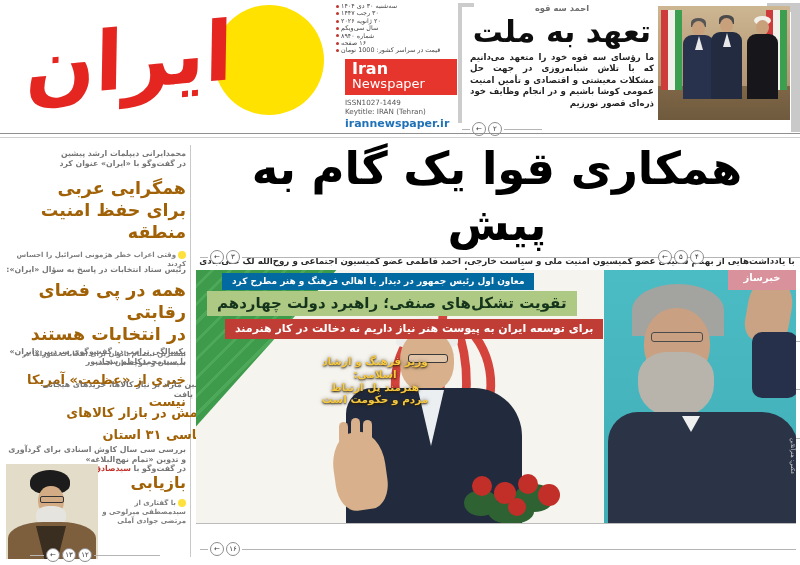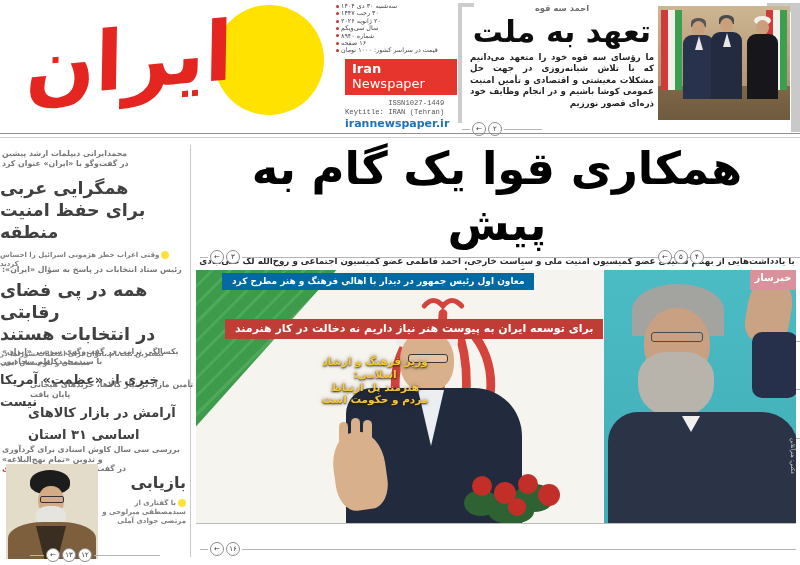--- a/index.html
+++ b/index.html
@@ -11,23 +11,23 @@
   
   .logo-circle{left:214px;top:5px;width:110px;height:110px;border-radius:50%;background:#ffe200;}
   .logo-text{left:0;top:4px;width:258px;height:120px;text-align:center;
     font-size:82px;line-height:112px;font-weight:bold;color:#e52520;
     transform:rotate(-5deg) skewX(-6deg);}
   .dateline{left:336px;top:3px;width:120px;direction:ltr;text-align:left;}
   .dl-item{font-size:6.4px;line-height:7.4px;color:#444;white-space:nowrap;}
   .dl-dot{display:inline-block;width:3px;height:3px;border-radius:50%;background:#c2342c;margin-right:2px;vertical-align:middle;}
   .brandbox{left:345px;top:59px;width:98px;height:30px;background:#e5352c;color:#fff;
     padding:3px 7px;direction:ltr;text-align:left;}
-  .brand1{font-size:13px;font-weight:bold;line-height:14px;}
+  .brand1{font-size:16px;font-weight:bold;line-height:14px;}
   .brand2{font-size:13px;line-height:15px;}
-  .issn{left:345px;top:99px;direction:ltr;text-align:right;font-size:7.2px;line-height:8.6px;color:#555;font-family:Liberation Mono, monospace;}
+  .issn{left:345px;top:99px;direction:ltr;text-align:left;font-size:7.2px;line-height:8.6px;color:#555;}
   .website{left:345px;top:117px;direction:ltr;text-align:left;font-size:11px;font-weight:bold;color:#1f72b8;}
   .header-rule{left:0;right:0;top:133px;height:3px;border-top:1px solid #909090;border-bottom:1px solid #cfcfcf;}
   
   .refrow{display:flex;align-items:center;direction:ltr;gap:2px;}
   .ln{height:1px;background:#b5b5b5;}
   .pc{flex:0 0 auto;width:12px;height:12px;border:1px solid #8d8d8d;border-radius:50%;background:#fff;
     font-size:7px;line-height:12px;text-align:center;color:#333;}
   
   .topstory{left:458px;top:0;width:342px;height:133px;}
   .bracket-l{left:0;top:3px;width:12px;height:116px;border-left:4px solid #ccc;border-top:4px solid #ccc;}
@@ -46,23 +46,23 @@
   .fig-body{border-radius:9px 9px 0 0;}
   .shirt{background:#e8e8ea;clip-path:polygon(50% 0,100% 100%,0 100%);}
   
   .lead{left:196px;top:141px;width:602px;text-align:center;}
   .lead-kicker{font-size:12.5px;color:#1a1a1a;line-height:15px;margin-top:8px;}
   .lead-headline{font-size:45px;font-weight:bold;color:#000;line-height:56px;letter-spacing:-1px;}
   .lead-subhead{font-size:8.7px;font-weight:bold;color:#2a2a2a;line-height:11px;margin-top:3px;}
   .lead-ref{left:200px;top:250px;width:596px;}
   .vdiv{left:190px;top:145px;bottom:8px;width:1px;background:#c9c9c9;}
   
-  .sb{left:0;width:186px;text-align:left;padding-right:0;}
+  .sb{left:0;width:186px;text-align:right;padding-right:0;}
   .sb-kicker{font-size:7.8px;font-weight:bold;color:#757575;line-height:9.6px;padding-left:2px;}
-  .sb-headline{font-size:17.5px;font-weight:bold;color:#404040;line-height:22px;letter-spacing:-0.5px;}
+  .sb-headline{font-size:17.5px;font-weight:bold;color:#a16207;line-height:22px;letter-spacing:-0.5px;}
   .sb-headline.small{font-size:13px;}
   .sb-sub{font-size:7px;font-weight:bold;color:#7d7d7d;line-height:9px;}
   .ydot{display:inline-block;width:8px;height:8px;border-radius:50%;background:#ffe13d;vertical-align:middle;margin-left:2px;}
   .red-name{color:#c2342c;}
   .sb-ref{width:186px;}
   
   .photo{left:196px;top:270px;width:600px;height:253px;overflow:hidden;background:#f6f4ef;border-bottom:1px solid #bbb;}
   .green-tri{left:0;top:0;width:270px;height:170px;
     background:repeating-linear-gradient(135deg,#3f9b4c 0 10px,#4da85a 10px 13px);
     clip-path:polygon(0 0,52% 0,0 92%);}
@@ -91,21 +91,21 @@
   .m-collar{left:486px;top:146px;width:18px;height:16px;background:#f0f0f0;clip-path:polygon(0 0,100% 0,50% 100%);}
   .m-hand{left:551px;top:10px;width:44px;height:62px;background:#caa284;border-radius:40% 40% 30% 30%;transform:rotate(10deg);}
   .m-sleeve{left:556px;top:62px;width:46px;height:66px;background:#27304a;border-radius:10px;}
   
   .band{padding:2px 10px;white-space:nowrap;width:fit-content;}
   .band1{left:26px;top:3px;background:#0369a1;color:#fff;font-size:9px;font-weight:bold;line-height:13px;}
   .band2{left:11px;top:21px;background:#aec983;color:#15341c;font-size:15px;font-weight:bold;line-height:21px;letter-spacing:-0.5px;}
   .band3{left:29px;top:49px;background:#bf3d35;color:#fff;font-size:11px;font-weight:bold;line-height:16px;}
   .quote{left:118px;top:85px;width:122px;text-align:center;font-size:10.5px;font-weight:bold;
     color:#f7c93f;line-height:12.8px;text-shadow:0 1px 2px rgba(45,30,0,.95),0 0 4px rgba(45,30,0,.55);}
-  .tag{right:0;top:-5px;width:46px;height:25px;background:#d9919c;color:#fff;
+  .tag{right:0;top:-5px;width:68px;height:25px;background:#d9919c;color:#fff;
     font-size:10px;font-weight:bold;letter-spacing:5px;text-align:center;line-height:25px;}
   .credit{right:0px;top:168px;writing-mode:vertical-rl;font-size:5.5px;color:#d8d8d8;letter-spacing:1px;}
   .photo-ref{left:200px;top:542px;width:596px;}
   
   .cleric{left:6px;top:464px;width:92px;height:95px;background:#e3dcc9;overflow:hidden;}
   .c-turban{left:24px;top:6px;width:40px;height:24px;background:#1c1c1c;border-radius:50% 50% 40% 40%;}
   .c-face{left:32px;top:22px;width:26px;height:30px;background:#d3ac86;border-radius:48%;}
   .c-glass{left:34px;top:32px;width:22px;height:5px;border:1px solid #333;border-radius:2px;}
   .c-beard{left:30px;top:42px;width:30px;height:22px;background:#e6e4df;border-radius:40% 40% 50% 50%;}
   .c-robe{left:2px;top:58px;width:88px;height:40px;background:#7d5f3e;border-radius:40% 40% 0 0;}
@@ -117,21 +117,21 @@
 <div class="abs logo-circle"></div>
 <div class="abs logo-text">ایران</div>
 
 <div class="abs dateline">
   <div class="dl-item"><span class="dl-dot"></span><span dir="rtl">سه‌شنبه ۳۰ دی ۱۴۰۴</span></div>
   <div class="dl-item"><span class="dl-dot"></span><span dir="rtl">۳۰ رجب ۱۴۴۷</span></div>
   <div class="dl-item"><span class="dl-dot"></span><span dir="rtl">۲۰ ژانویه ۲۰۲۶</span></div>
   <div class="dl-item"><span class="dl-dot"></span><span dir="rtl">سال سی‌ویکم</span></div>
   <div class="dl-item"><span class="dl-dot"></span><span dir="rtl">شماره ۸۹۴۰</span></div>
   <div class="dl-item"><span class="dl-dot"></span><span dir="rtl">۱۶ صفحه</span></div>
-  <div class="dl-item"><span class="dl-dot"></span><span dir="rtl">قیمت در سراسر کشور: ۱۰۰۰ تومان</span></div>
+  <div class="dl-item"><span class="dl-dot"></span><span dir="rtl">قیمت در سراسر کشور: 1000 تومان</span></div>
 </div>
 
 <div class="abs brandbox">
   <div class="brand1">Iran</div>
   <div class="brand2">Newspaper</div>
 </div>
 <div class="abs issn">
   <div>ISSN1027-1449</div>
   <div>Keytitle: IRAN (Tehran)</div>
 </div>
@@ -327,20 +327,21 @@
   <div class="abs m-face"></div>
   <div class="abs m-glass"></div>
   <div class="abs m-beard"></div>
   <div class="abs m-body"></div>
   <div class="abs m-collar"></div>
   <div class="abs m-hand"></div>
   <div class="abs m-sleeve"></div>
 
   <div class="abs tag">خبرساز</div>
   <div class="abs band band1">معاون اول رئیس جمهور در دیدار با اهالی فرهنگ و هنر مطرح کرد</div>
+  <div class="abs band band2">تقویت تشکل‌های صنفی؛ راهبرد دولت چهاردهم</div>
   <div class="abs band band3">برای توسعه ایران به پیوست هنر نیاز داریم نه دخالت در کار هنرمند</div>
   <div class="abs quote">
     <div>وزیر فرهنگ و ارشاد اسلامی:</div>
     <div>هنرمند پل ارتباط</div>
     <div>مردم و حکومت است</div>
   </div>
   <div class="abs credit">عکس: هنرآنلاین</div>
 </div>
 <div class="abs refrow photo-ref">
   <div class="ln" style="width:8px;"></div>

